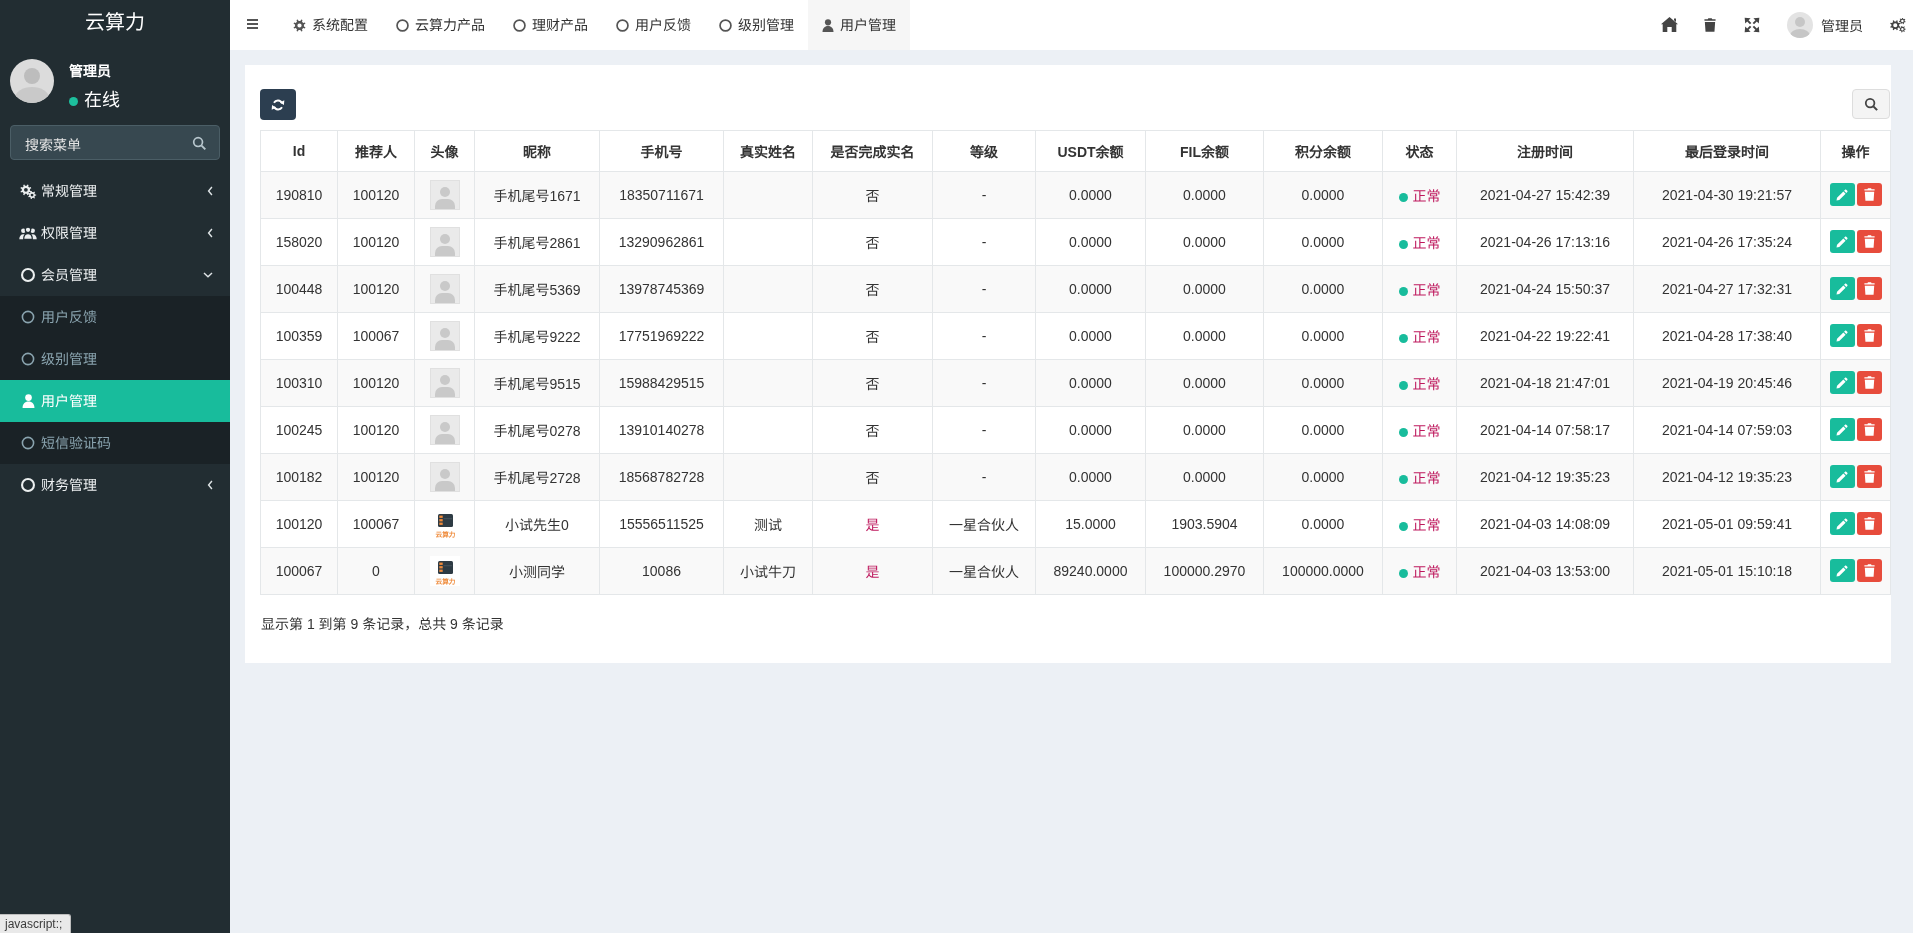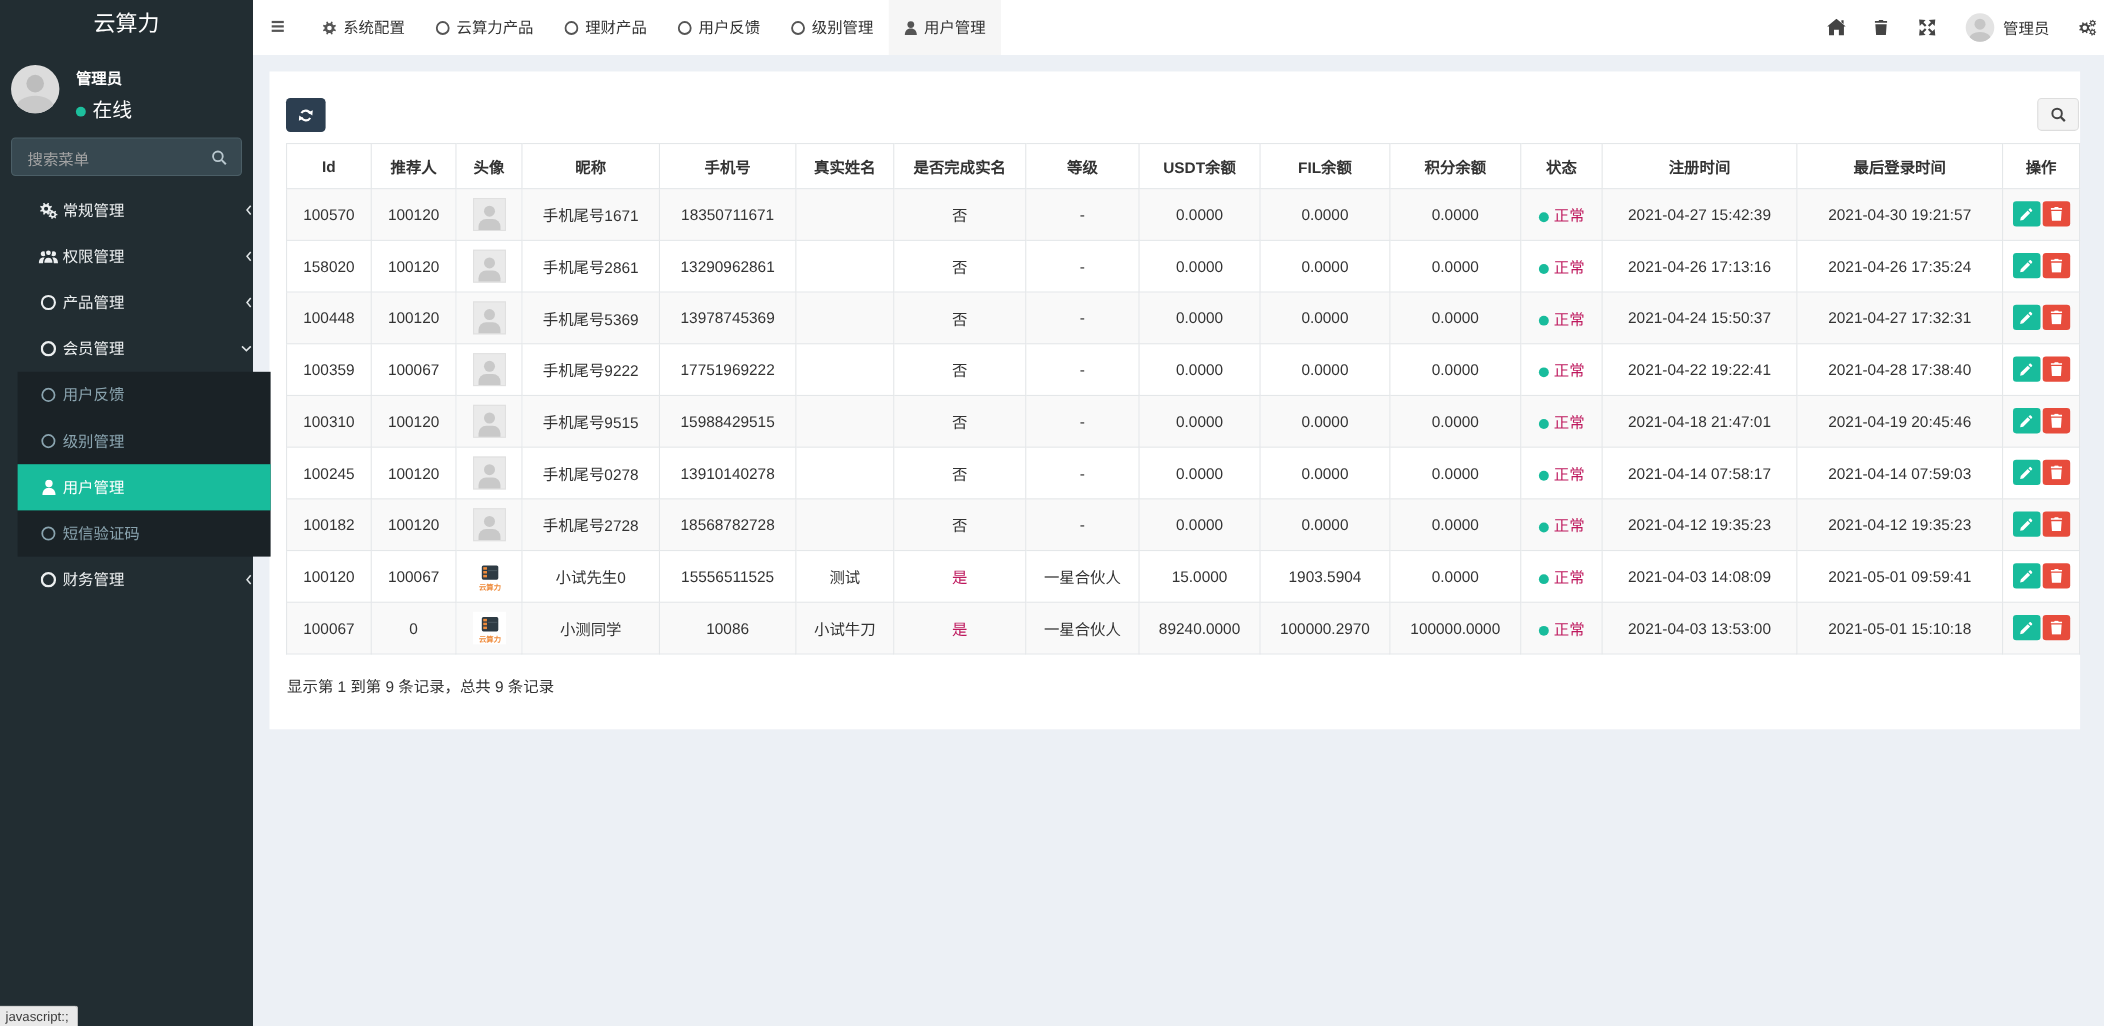--- a/index.html
+++ b/index.html
@@ -10,23 +10,23 @@
 .sidebar{position:absolute;left:0;top:0;width:230px;height:933px;background:#222d32;z-index:5;}
 .logo{height:50px;line-height:45px;text-align:center;color:#fff;font-size:20px;background:#222d32;}
 .user-panel{position:absolute;left:0;top:50px;width:230px;height:75px;}
 .up-av{position:absolute;left:10px;top:9px;width:44px;height:44px;border-radius:50%;background:#dcdcdc;overflow:hidden;}
 .up-av .h{position:absolute;left:14px;top:9px;width:16px;height:16px;border-radius:50%;background:#bdbdbd;}
 .up-av .b{position:absolute;left:5px;top:28px;width:34px;height:22px;border-radius:50%;background:#c9c9c9;}
 .up-name{position:absolute;left:69px;top:10px;color:#fff;font-weight:bold;font-size:14px;}
 .up-status{position:absolute;left:69px;top:35px;color:#fff;font-size:18px;}
 .up-status .dot{display:inline-block;width:9px;height:9px;border-radius:50%;background:#1dbf9d;margin-right:6px;}
 .sform{position:absolute;left:10px;top:125px;width:210px;height:35px;background:#374850;border:1px solid #4b5e66;border-radius:4px;}
-.sform .ph{position:absolute;left:14px;top:8px;color:#a3a3a3;font-size:14px;}
+.sform .ph{position:absolute;left:14px;top:8px;color:#e5e5e5;font-size:14px;}
 .sform svg{position:absolute;right:12px;top:10px;}
-.menu{position:absolute;left:0;top:170px;width:230px;margin-left:16px;}
+.menu{position:absolute;left:0;top:170px;width:230px;}
 .mi{position:relative;height:42px;color:#eceff0;}
 .mi .ic{position:absolute;left:17px;top:0;width:22px;height:42px;display:flex;align-items:center;justify-content:center;}
 .mi .tx{position:absolute;left:41px;top:0;line-height:42px;font-size:14px;}
 .mi .ar{position:absolute;right:17px;top:0;height:42px;display:flex;align-items:center;}
 .sub{background:#1a2226;}
 .sub .mi{color:#8aa4af;}
 .sub .mi.active{background:#18bc9c;color:#fff;}
 
 .navbar{position:absolute;left:230px;top:0;width:1683px;height:50px;background:#fff;padding-left:26px;}
 .burger{position:absolute;left:17px;top:0;width:11px;height:50px;}
@@ -109,33 +109,20 @@
         <span class="tx">权限管理</span>
         <span class="ar">
           <svg width="6" height="10" viewBox="0 0 7 12">
             <path d="M5.8 1.2 L1.8 6 L5.8 10.8" fill="none" stroke="#dfe4e6" stroke-width="1.7"></path>
           </svg>
         </span>
       </div>
     <div class="mi">
         <span class="ic">
           <svg width="14" height="14" viewBox="0 0 16 16">
-            <circle cx="8" cy="8" r="6.8" fill="none" stroke="#eceff0" stroke-width="2.2"></circle>
-          </svg>
-        </span>
-        <span class="tx">产品管理</span>
-        <span class="ar">
-          <svg width="6" height="10" viewBox="0 0 7 12">
-            <path d="M5.8 1.2 L1.8 6 L5.8 10.8" fill="none" stroke="#dfe4e6" stroke-width="1.7"></path>
-          </svg>
-        </span>
-      </div>
-    <div class="mi">
-        <span class="ic">
-          <svg width="14" height="14" viewBox="0 0 16 16">
             <circle cx="8" cy="8" r="6.8" fill="none" stroke="#eceff0" stroke-width="2.4"></circle>
           </svg>
         </span>
         <span class="tx">会员管理</span>
         <span class="ar">
           <svg width="10" height="6" viewBox="0 0 12 7">
             <path d="M1.2 1 L6 5.6 L10.8 1" fill="none" stroke="#dfe4e6" stroke-width="1.7"></path>
           </svg>
         </span>
       </div>
@@ -290,21 +277,21 @@
           <th>等级</th>
           <th>USDT余额</th>
           <th>FIL余额</th>
           <th>积分余额</th>
           <th>状态</th>
           <th>注册时间</th>
           <th>最后登录时间</th>
           <th>操作</th>
         </tr>
 <tr class="odd">
-          <td>100570</td>
+          <td>190810</td>
           <td>100120</td>
           <td><span class="avatar"><span class="h"></span><span class="b"></span></span></td>
           <td>手机尾号1671</td>
           <td>18350711671</td>
           <td></td>
           <td>否</td>
           <td>-</td>
           <td>0.0000</td>
           <td>0.0000</td>
           <td>0.0000</td>

